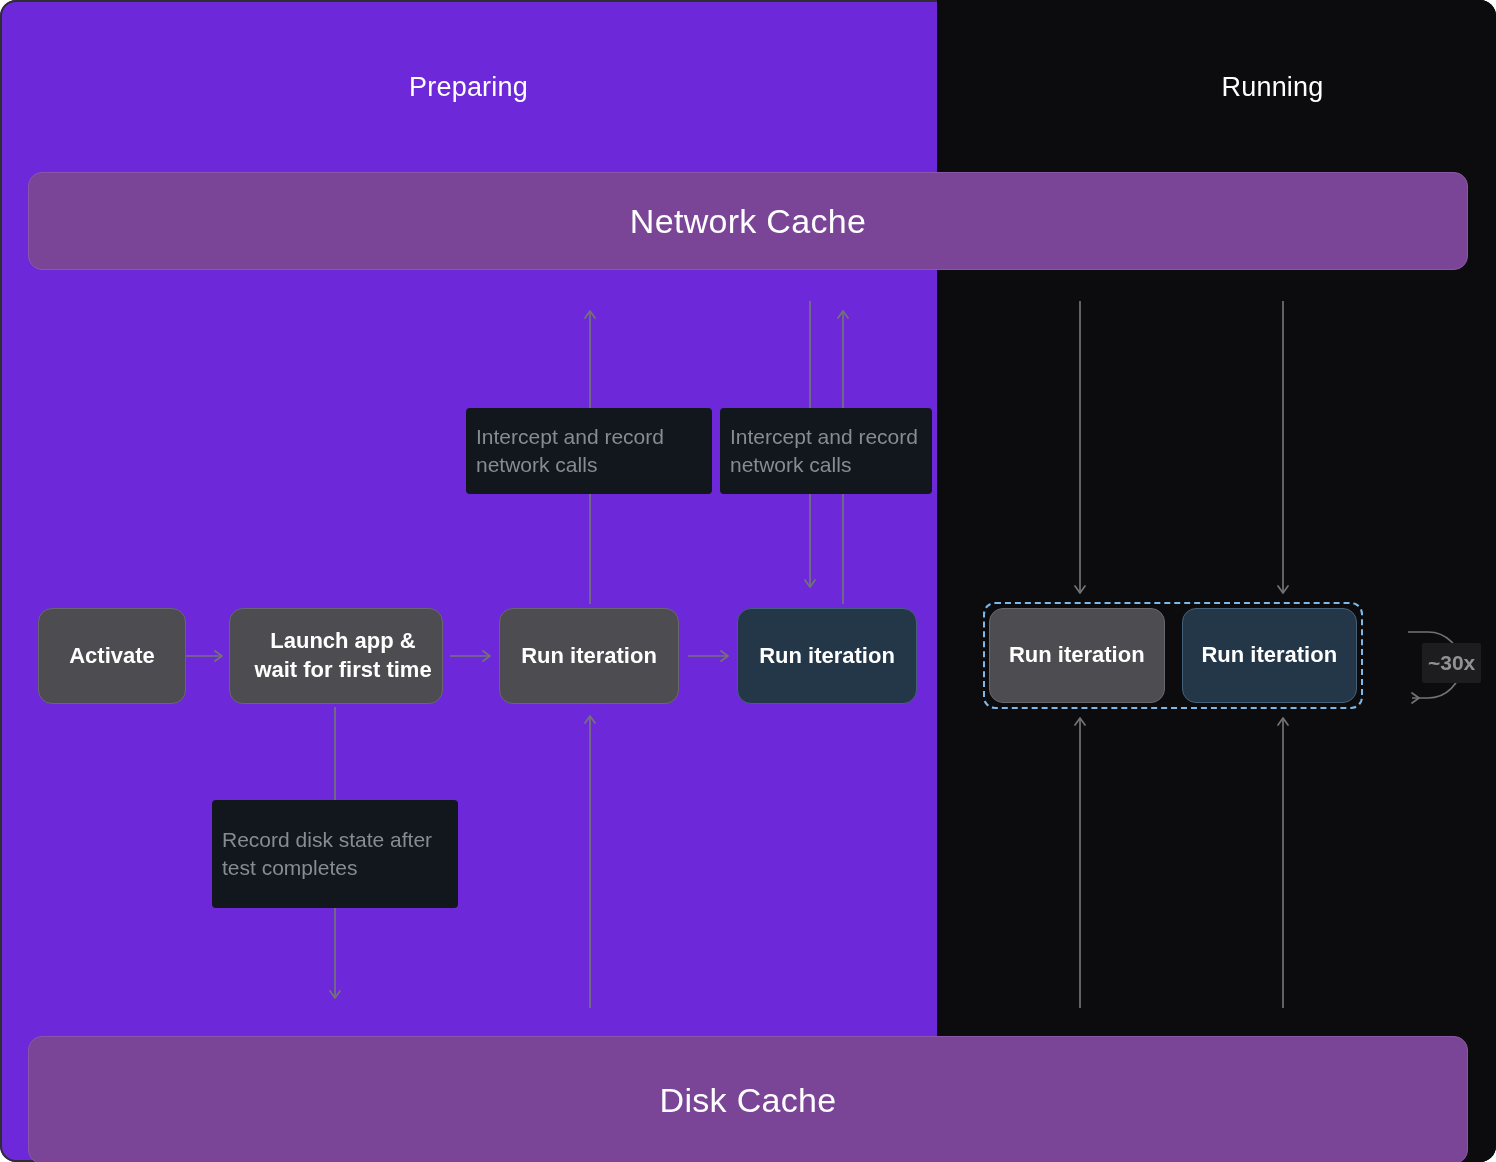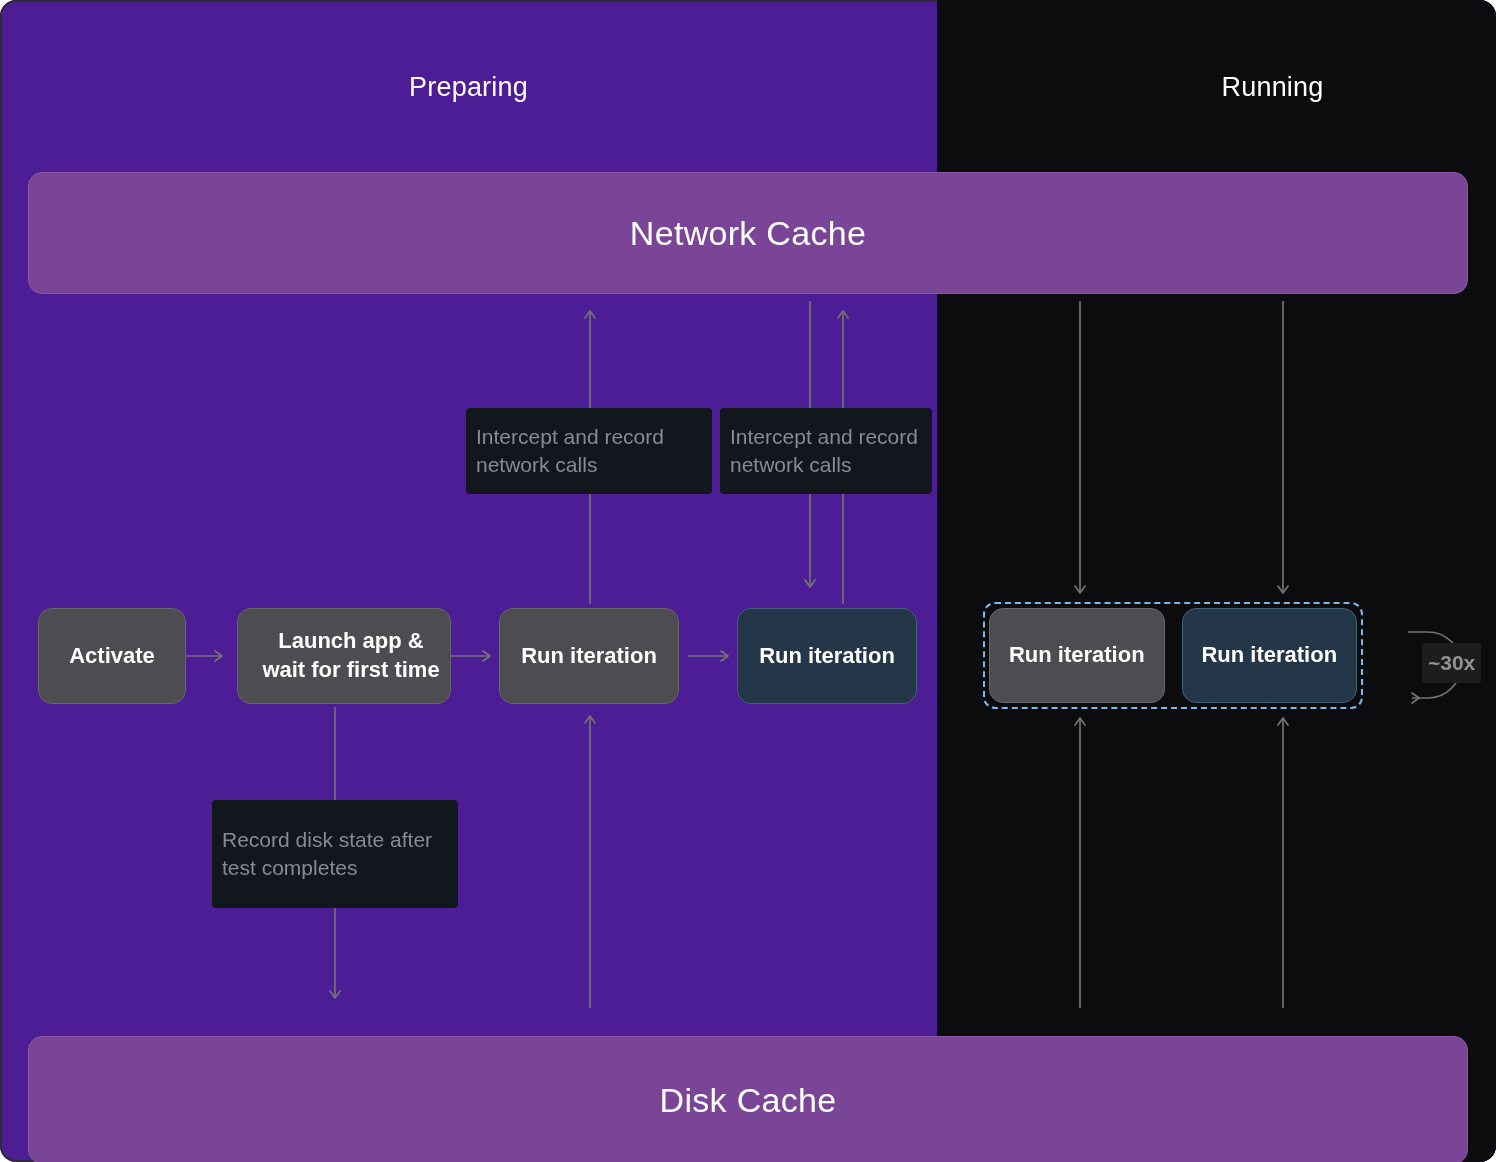--- a/index.html
+++ b/index.html
@@ -1,19 +1,19 @@
 <!DOCTYPE html>
 <html><head>
 <meta charset="utf-8">
 <style>
   html,body{margin:0;padding:0;background:#ffffff;}
   .canvas{
     position:relative;
     width:1496px;height:1162px;
-    background:#4c1d95;
+    background:#6d28d9;
     border-radius:16px;
     overflow:hidden;
     font-family:"Liberation Sans", sans-serif;
     box-shadow:0 0 0 2px #2e2e30 inset;
   }
   .panel-running{
     position:absolute;left:937px;top:0;width:559px;height:1162px;
     background:#0c0c0e;
   }
   .section-title{
@@ -26,21 +26,21 @@
   .section-title.running{left:993px;width:559px;}
   .cache-bar{
     position:absolute;left:28px;width:1440px;
     background:#7b4597;
     border:1px solid #8a57a6;
     border-radius:14px;
     display:flex;align-items:center;justify-content:center;
     color:#ffffff;font-size:34px;font-weight:500;letter-spacing:0.3px;
     z-index:3;box-sizing:border-box;
   }
-  .cache-bar.network{top:172px;height:122px;}
+  .cache-bar.network{top:172px;height:98px;}
   .cache-bar.disk{top:1036px;height:128px;}
   .arrow-layer{position:absolute;left:0;top:0;width:1496px;height:1162px;z-index:1;}
   .annotation{
     position:absolute;
     background:#12161d;
     color:#868c94;
     border-radius:4px;
     display:flex;align-items:center;justify-content:center;text-align:left;
     font-size:21px;font-weight:500;line-height:1.35;
     z-index:2;box-sizing:border-box;padding:6px 10px;
@@ -51,21 +51,21 @@
   .node{
     position:absolute;top:608px;height:96px;
     border-radius:14px;
     display:flex;align-items:center;justify-content:center;text-align:center;
     color:#ffffff;font-size:22px;font-weight:600;line-height:1.3;
     z-index:3;box-sizing:border-box;padding:4px 10px;
   }
   .node.gray{background:#4d4d51;border:1px solid #68686c;}
   .node.blue{background:#233749;border:1px solid #45617a;}
   .node.activate{left:26px;width:148px;margin-left:12px;}
-  .node.launch{left:237px;width:214px;padding-left:24px;}
+  .node.launch{left:229px;width:214px;padding-left:24px;}
   .node.run1{left:499px;width:180px;}
   .node.run2{left:737px;width:180px;}
   .loop-group{
     position:absolute;left:983px;top:602px;width:380px;height:107px;
     border:2px dashed #7cb9e9;border-radius:12px;
     display:flex;align-items:center;gap:17px;
     padding:0 4px;box-sizing:border-box;
     z-index:3;
   }
   .loop-group .node{position:static;flex:1;height:95px;}

